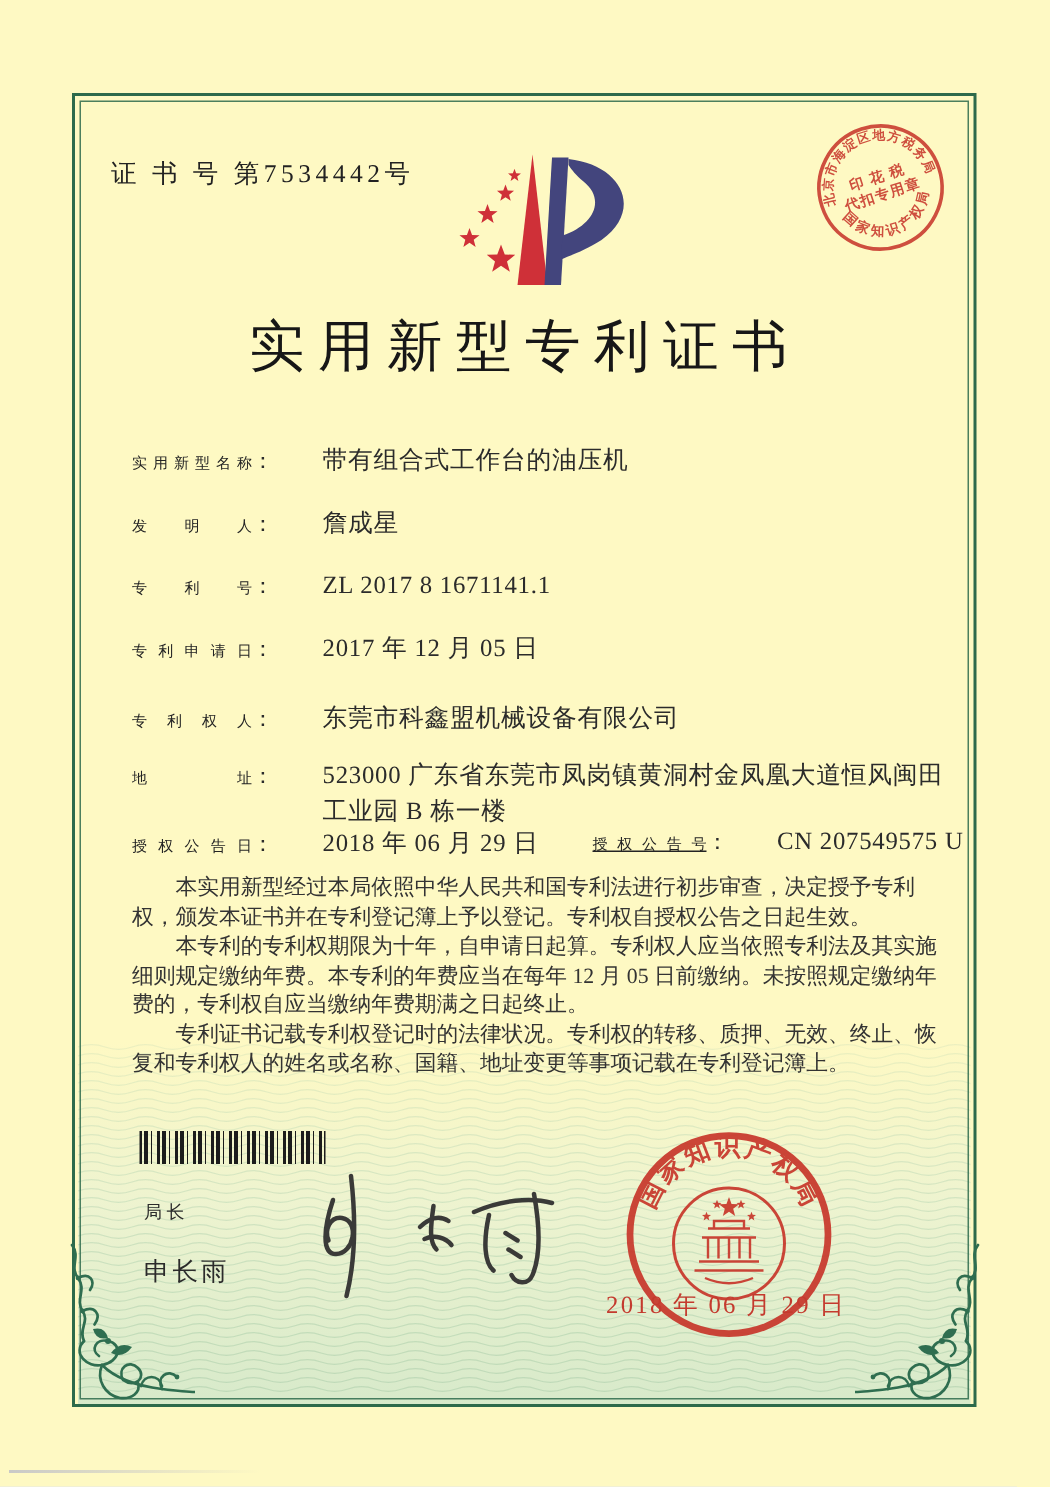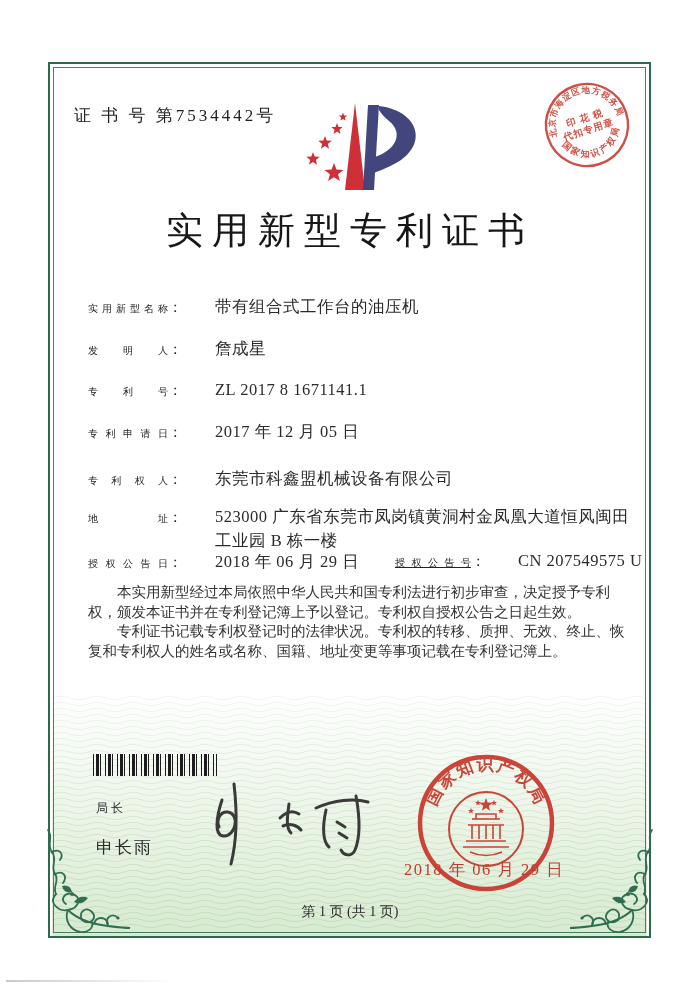--- a/index.html
+++ b/index.html
@@ -1,19 +1,19 @@
 <!DOCTYPE html>
 <html><head>
 <meta charset="utf-8">
 <style>
   * { margin:0; padding:0; box-sizing:border-box; }
   html,body { background:#e8e8e4; }
   .page {
     position:relative; width:700px; height:991px;
-    background:#ffffff; overflow:hidden;
+    background:#fef9c3; overflow:hidden;
     font-family:"Liberation Serif","DejaVu Serif",serif;
     color:#2b2b2b;
   }
   
   .frame-outer {
     position:absolute; left:48px; top:62px; width:603px; height:876px;
     border:2px solid #2d6a4b; z-index:1;
   }
   .frame-inner {
     position:absolute; left:3px; top:3px; right:3px; bottom:3px;
@@ -221,20 +221,21 @@
     <div class="frow r7">
       <span class="lbl">授权公告日</span><span class="colon">：</span><span class="val">2018 年 06 月 29 日</span>
       <span class="right-group">
         <span class="lbl">授权公告号</span><span class="colon">：</span><span class="val">CN 207549575 U</span>
       </span>
     </div>
   </div>
 
   <div class="body-text">
     <p>本实用新型经过本局依照中华人民共和国专利法进行初步审查，决定授予专利权，颁发本证书并在专利登记簿上予以登记。专利权自授权公告之日起生效。</p>
+    <p>本专利的专利权期限为十年，自申请日起算。专利权人应当依照专利法及其实施细则规定缴纳年费。本专利的年费应当在每年 12 月 05 日前缴纳。未按照规定缴纳年费的，专利权自应当缴纳年费期满之日起终止。</p>
     <p>专利证书记载专利权登记时的法律状况。专利权的转移、质押、无效、终止、恢复和专利权人的姓名或名称、国籍、地址变更等事项记载在专利登记簿上。</p>
   </div>
 
   <div class="barcode"></div>
 
   <div class="director-title">局长</div>
   <div class="director-name">申长雨</div>
 
   <svg class="signature" viewBox="0 0 180 98">
     <g fill="none" stroke="#3a3a38" stroke-width="3" stroke-linecap="round" stroke-linejoin="round">
@@ -290,16 +291,15 @@
     <text class="arc-text" font-size="8.5" letter-spacing="1">
       <textPath href="#taxTop" startOffset="50%" text-anchor="middle">北京市海淀区地方税务局</textPath>
     </text>
     <text class="arc-text" x="44" y="40" font-size="9.5" text-anchor="middle" letter-spacing="1">印 花 税</text>
     <text class="arc-text" x="44" y="52" font-size="9.5" text-anchor="middle" letter-spacing="1">代扣专用章</text>
     <text class="arc-text" font-size="9" letter-spacing="2">
       <textPath href="#taxBottom" startOffset="50%" text-anchor="middle">国家知识产权局</textPath>
     </text>
   </svg>
 
-  <div class="footer-page">第 1 页 (共 1 页)</div>
 
   <div class="scan-shadow"></div>
 </div>
 
 </body></html>

